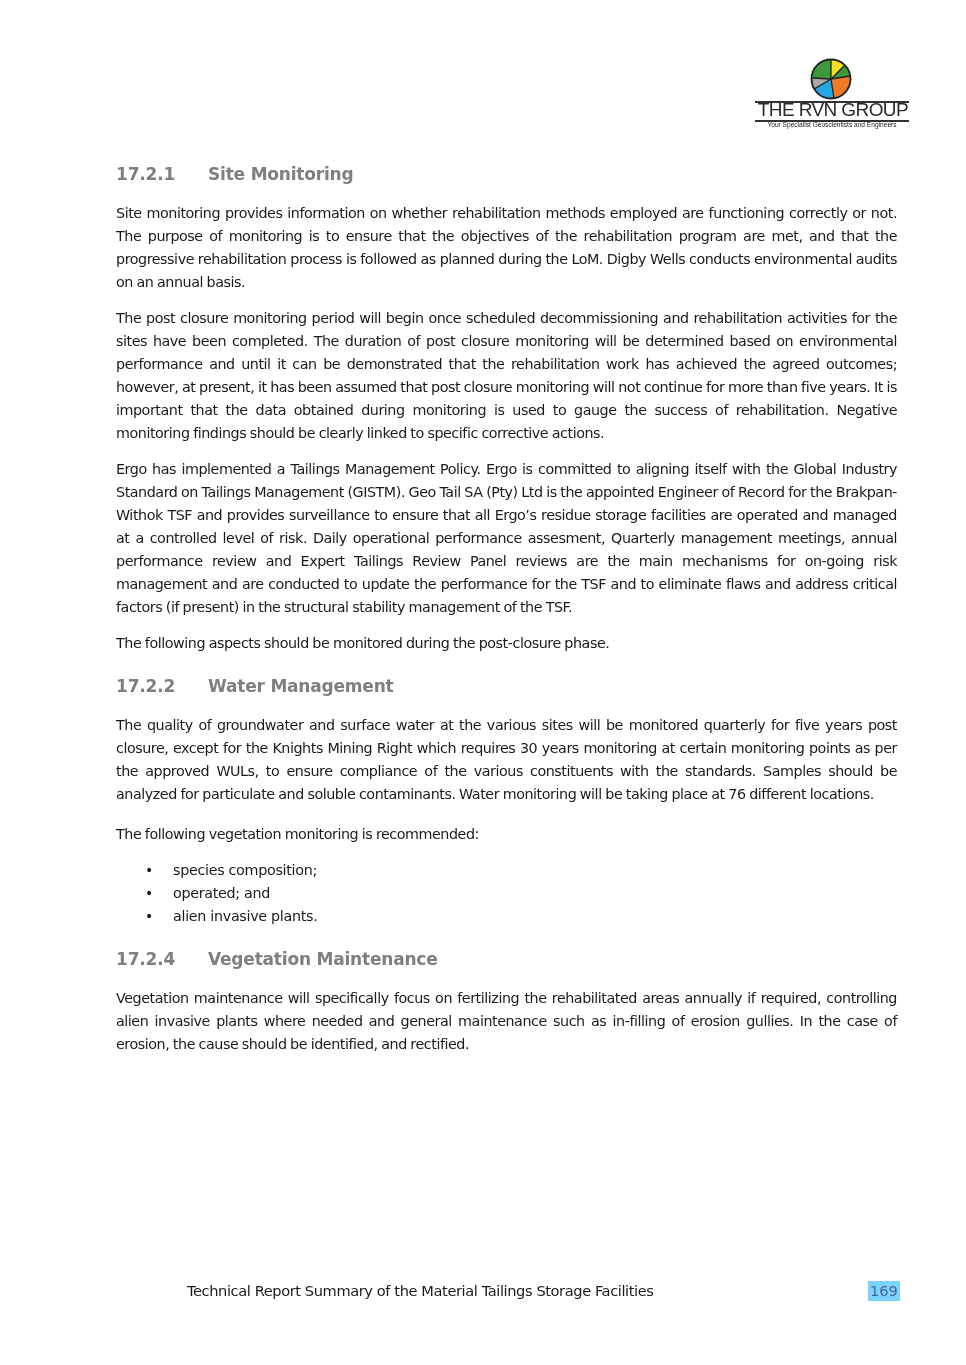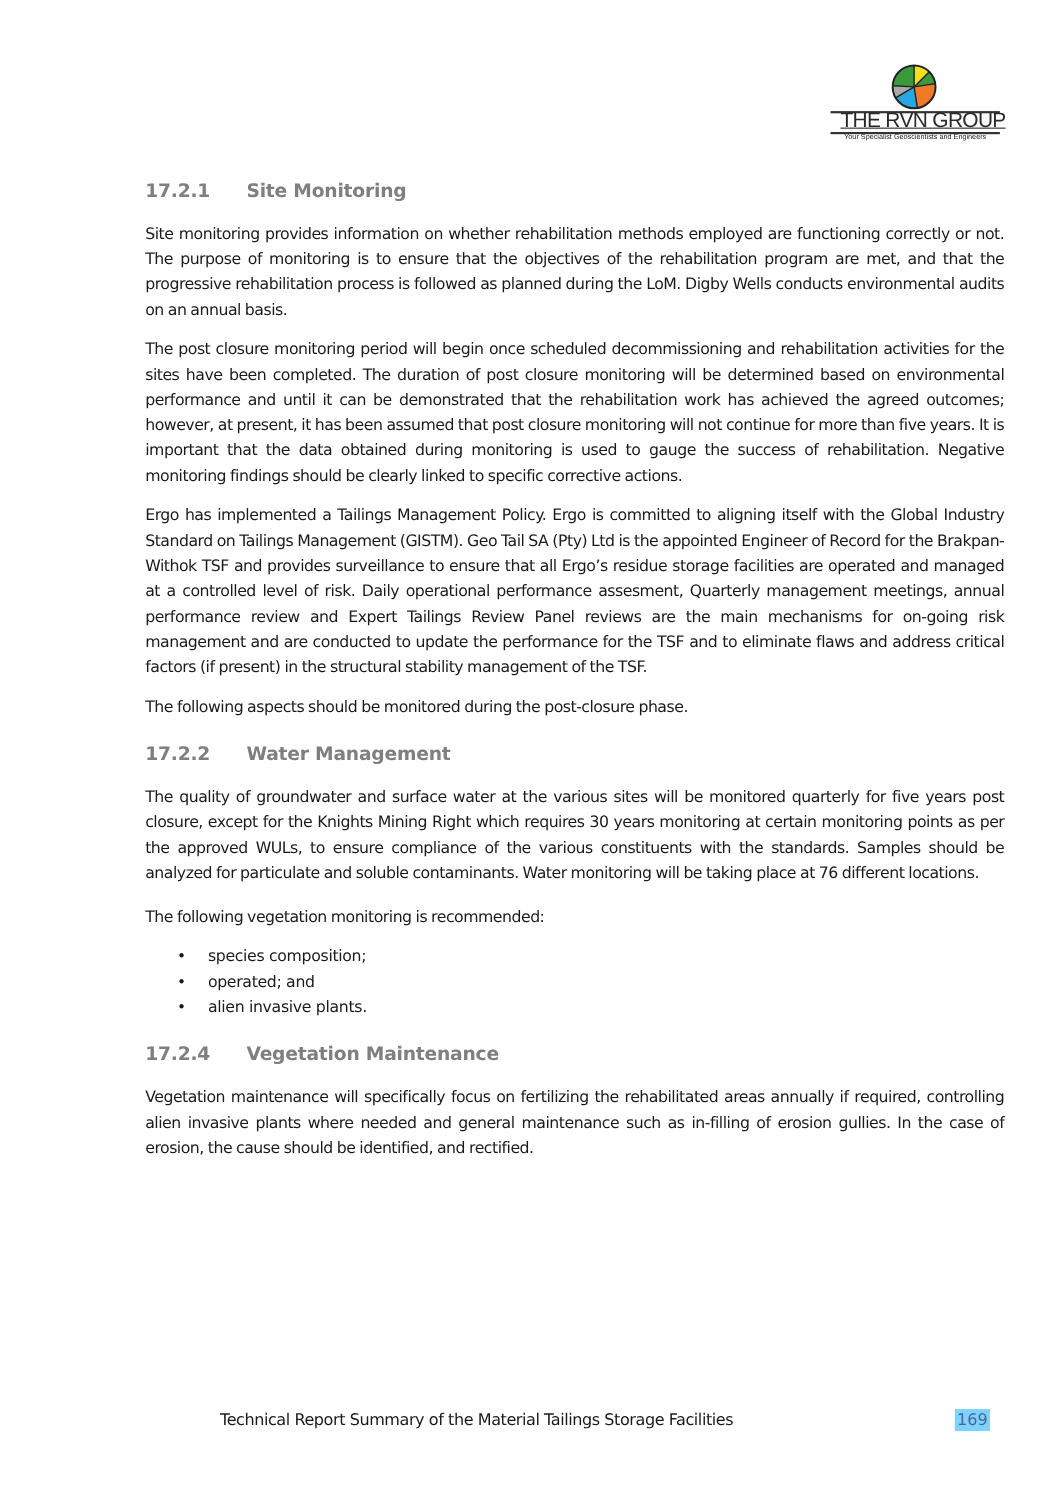--- a/index.html
+++ b/index.html
@@ -3,37 +3,37 @@
 <meta charset="utf-8">
 <style>
   html, body { margin: 0; padding: 0; background: #ffffff; }
   body { width: 966px; height: 1365px; position: relative; overflow: hidden;
          font-family: "DejaVu Sans", sans-serif; color: #1a1a1a; }
   .logo { position: absolute; left: 752px; top: 58px; width: 160px; height: 76px; }
   .logo svg.pie { position: absolute; left: 58px; top: 0; width: 42px; height: 42px; }
   .logo .rule { position: absolute; left: 3px; width: 154px; height: 2px; background: #333; }
   .logo .rule.r1 { top: 43px; }
   .logo .rule.r2 { top: 62px; }
-  .logo .brand { position: absolute; left: 12px; top: 41px; width: 156px; text-align: left;
+  .logo .brand { position: absolute; left: 0; top: 41px; width: 156px; text-align: right;
                  font-family: "Liberation Sans", sans-serif; font-size: 19px; letter-spacing: -0.6px;
-                 color: #2a2a2a; white-space: nowrap; line-height: 22px; text-decoration: underline; }
+                 color: #2a2a2a; white-space: nowrap; line-height: 22px; }
   .logo .tag { position: absolute; left: 0; top: 63px; width: 160px; text-align: center;
                font-family: "Liberation Sans", sans-serif; font-size: 6.6px; color: #222; white-space: nowrap; }
 
-  .content { position: absolute; left: 116px; top: 160px; width: 781px; margin-left: 16px; }
+  .content { position: absolute; left: 116px; top: 160px; width: 781px; }
   h2 { margin: 0; font-family: "DejaVu Sans", sans-serif; font-weight: bold; font-size: 17px;
        color: #7f7f7f; height: 28px; line-height: 28px; display: flex; letter-spacing: -0.2px; }
   h2 .num { width: 92px; display: inline-block; }
   p { margin: 0; font-size: 14.3px; line-height: 23px; text-align: justify; letter-spacing: -0.45px; word-spacing: -0.5px; }
   ul { margin: 0; padding: 0; list-style: none; }
   ul li { position: relative; padding-left: 57px; font-size: 14.3px; line-height: 23px; letter-spacing: -0.3px; }
   ul li::before { content: "\2022"; position: absolute; left: 29px; top: 0; font-size: 14px; }
 
   .footer { position: absolute; left: 0; top: 1280px; width: 966px; height: 22px; }
-  .footer .ftitle { position: absolute; left: 187px; top: 0; font-size: 14.6px; line-height: 22px; letter-spacing: -0.4px; color: #1a1a1a; margin-left: 13px; }
+  .footer .ftitle { position: absolute; left: 187px; top: 0; font-size: 14.6px; line-height: 22px; letter-spacing: -0.4px; color: #1a1a1a; }
   .footer .pnum { position: absolute; left: 868px; top: 1px; padding: 0 2px; background: #7dd3fc;
                   font-size: 14.6px; line-height: 20px; color: #4a63a3; }
 </style>
 </head>
 <body>
 
 <div class="logo">
   <svg class="pie" viewBox="0 0 42 42">
     <circle cx="21" cy="21" r="19.5" fill="#3a9a3c"></circle>
     <path d="M21 21 L21 1.5 A19.5 19.5 0 0 1 34.8 7.2 Z" fill="#f2e01e"></path>

